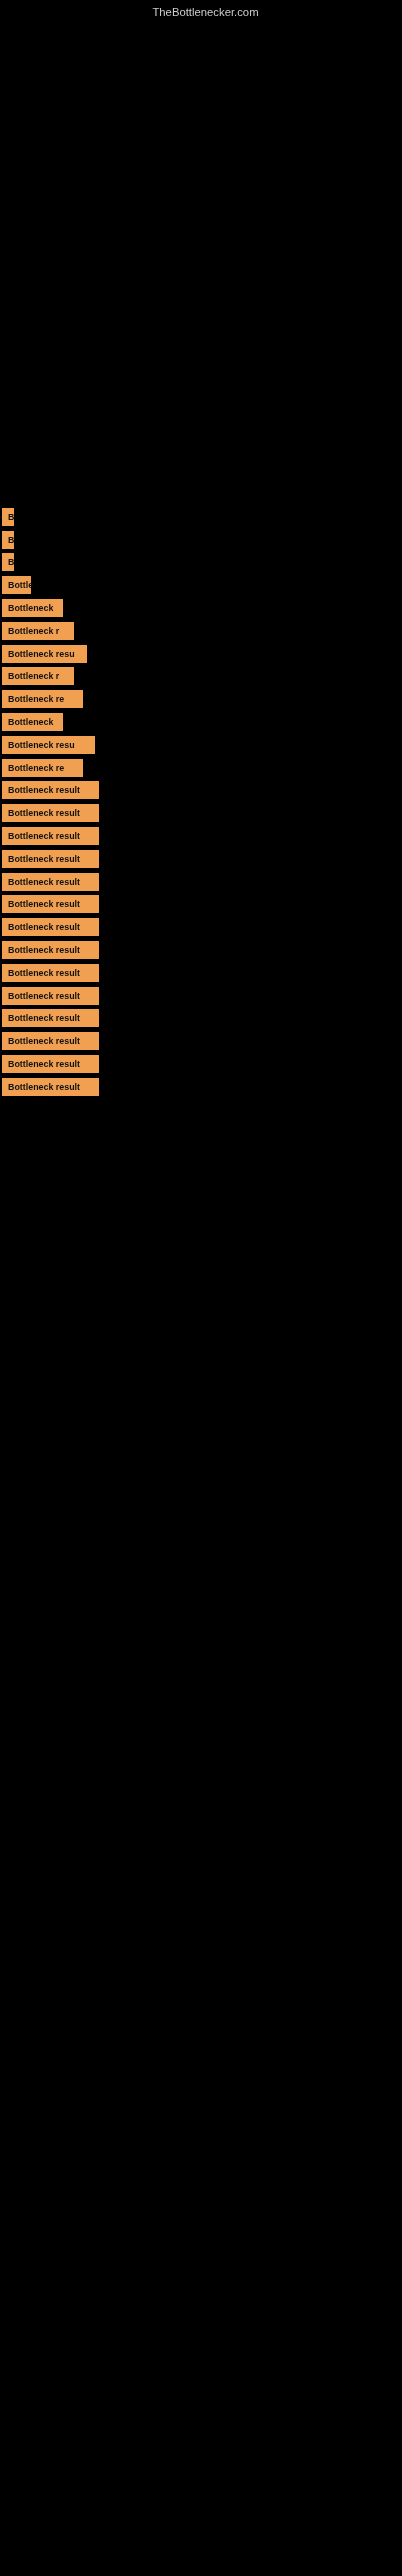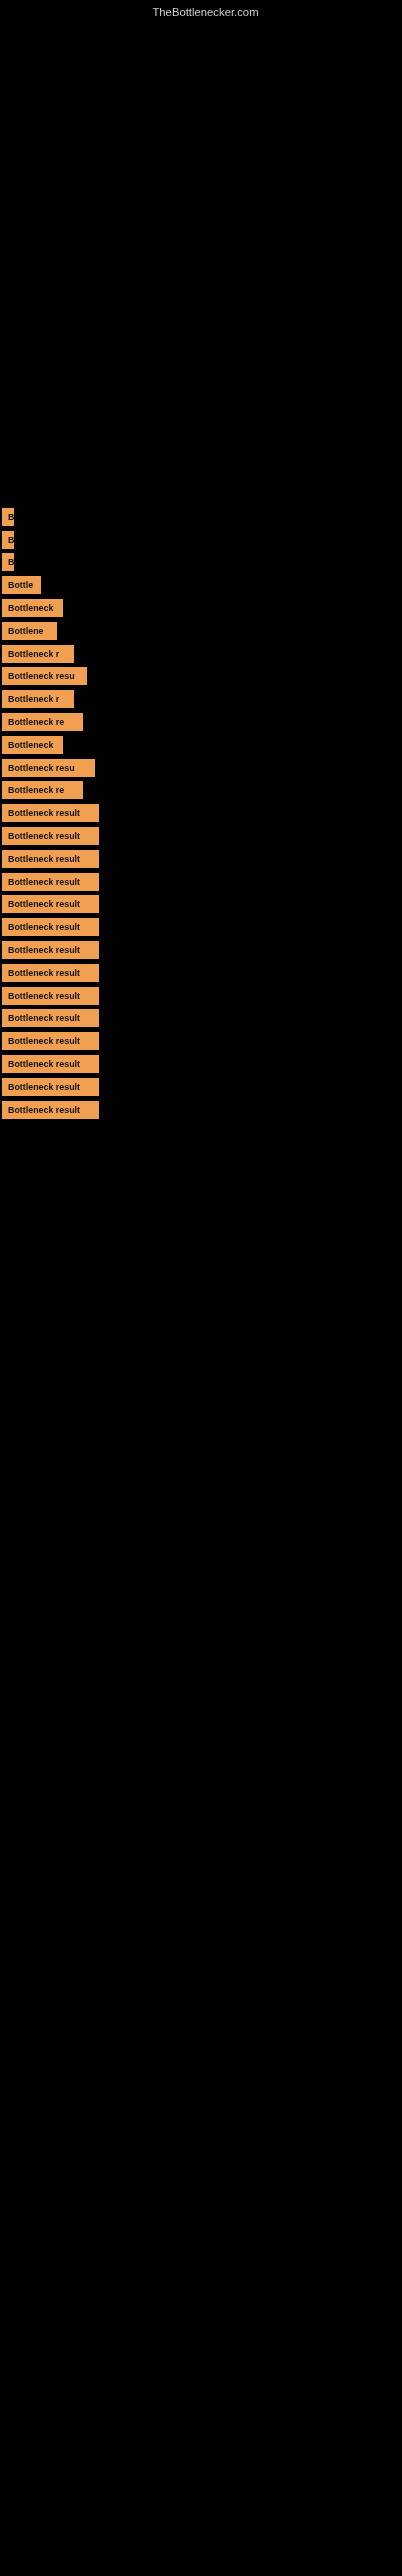--- a/index.html
+++ b/index.html
@@ -56,27 +56,24 @@
 <div class="item-row">
       <span class="bar-label" style="width: 11.3px;">B</span>
     </div>
     <div class="item-row">
       <span class="bar-label" style="width: 11.3px;">B</span>
     </div>
     <div class="item-row">
       <span class="bar-label" style="width: 11.3px;">B</span>
     </div>
     <div class="item-row">
-      <span class="bar-label" style="width: 39px;">Bottle</span>
+      <span class="bar-label" style="width: 29px;">Bottle</span>
     </div>
     <div class="item-row">
       <span class="bar-label" style="width: 61px;">Bottleneck</span>
-    </div>
-    <div class="item-row">
-      <span class="bar-label" style="width: 55px;">Bottlene</span>
     </div>
     <div class="item-row">
       <span class="bar-label" style="width: 72px;">Bottleneck r</span>
     </div>
     <div class="item-row">
       <span class="bar-label" style="width: 85px;">Bottleneck resu</span>
     </div>
     <div class="item-row">
       <span class="bar-label" style="width: 72px;">Bottleneck r</span>
     </div>

